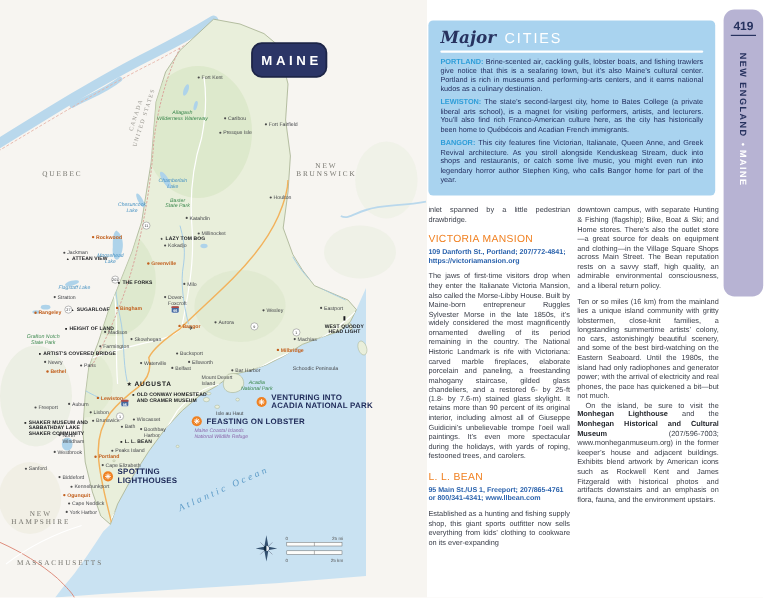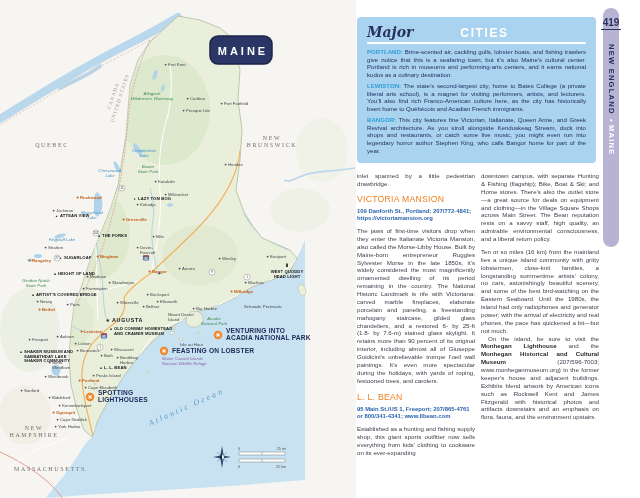--- a/index.html
+++ b/index.html
@@ -30,42 +30,42 @@
   .m-icon{fill:#1b1b1b;}
   
   .cities-box{
     position:absolute;left:357px;top:17px;width:239px;height:146px;
     background:#a9d3ef;border-radius:4px;box-sizing:border-box;
     padding:7px 10px 6px 10px;
   }
   .cities-title{display:flex;align-items:baseline;gap:7px;}
   .t-script{font-family:"DejaVu Serif",serif;font-style:italic;font-weight:bold;
     font-size:14px;color:#27325f;}
-  .t-caps{font-size:12px;font-weight:bold;color:#ffffff;letter-spacing:1.6px;margin-left:40px;}
+  .t-caps{font-size:12px;font-weight:normal;color:#ffffff;letter-spacing:1.6px;}
   .cities-rule{height:2px;background:#ffffff;margin:2px 0 4px 0;border-radius:1px;}
   .cities-box p{margin:0 0 3px 0;font-size:6.1px;line-height:1.27;color:#253061;
     text-align:justify;}
   .city-label{font-weight:bold;color:#2f9ed9;}
   
   .col{position:absolute;top:172px;width:118px;height:296px;overflow:hidden;
     font-size:6.15px;line-height:1.28;color:#3a3e49;}
   #col-left{left:357px;}
   #col-right{left:481px;}
   .col p{margin:0 0 5px 0;text-align:justify;}
   .col p.nomargin{margin-bottom:0;}
   .col p.indent{text-indent:7px;margin-top:0;}
   .sec-head{font-size:8.6px;font-weight:normal;color:#f08021;letter-spacing:.3px;
     margin:7px 0 3px 0;}
   .sec-head.first{margin-top:6px;}
   .contact{font-size:5.9px;font-weight:bold;color:#2b63ad;line-height:1.3;
     margin:0 0 4px 0;}
   .b{font-weight:bold;color:#26292f;}
   
   .edge-tab{
-    position:absolute;left:603px;top:8px;width:16px;height:239px;
+    position:absolute;left:603px;top:8px;width:33px;height:239px;
     background:#b7b3d3;border-radius:9px;
     display:flex;flex-direction:column;align-items:center;
   }
   .edge-num{margin-top:9px;font-size:10px;font-weight:bold;color:#27325f;
     border-bottom:1.6px solid #27325f;padding:0 2px 1px 2px;}
   .edge-vert{margin-top:14px;writing-mode:vertical-rl;display:flex;align-items:center;
     font-size:7.6px;font-weight:bold;letter-spacing:1.2px;}
   .edge-ne{color:#27325f;}
   .edge-dot{color:#ffffff;margin:4px 0;letter-spacing:0;}
   .edge-me{color:#ffffff;}

